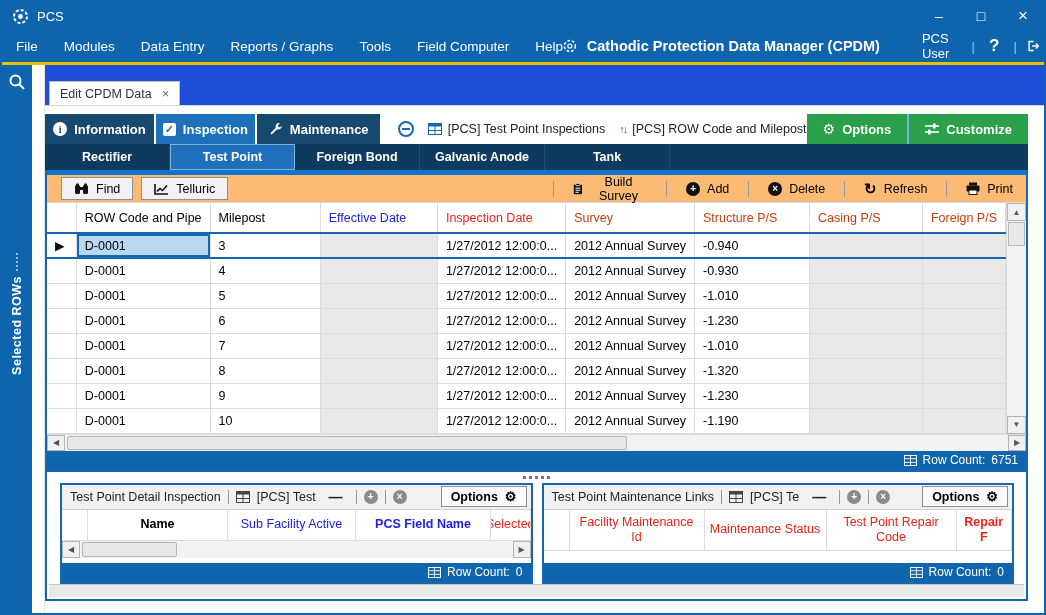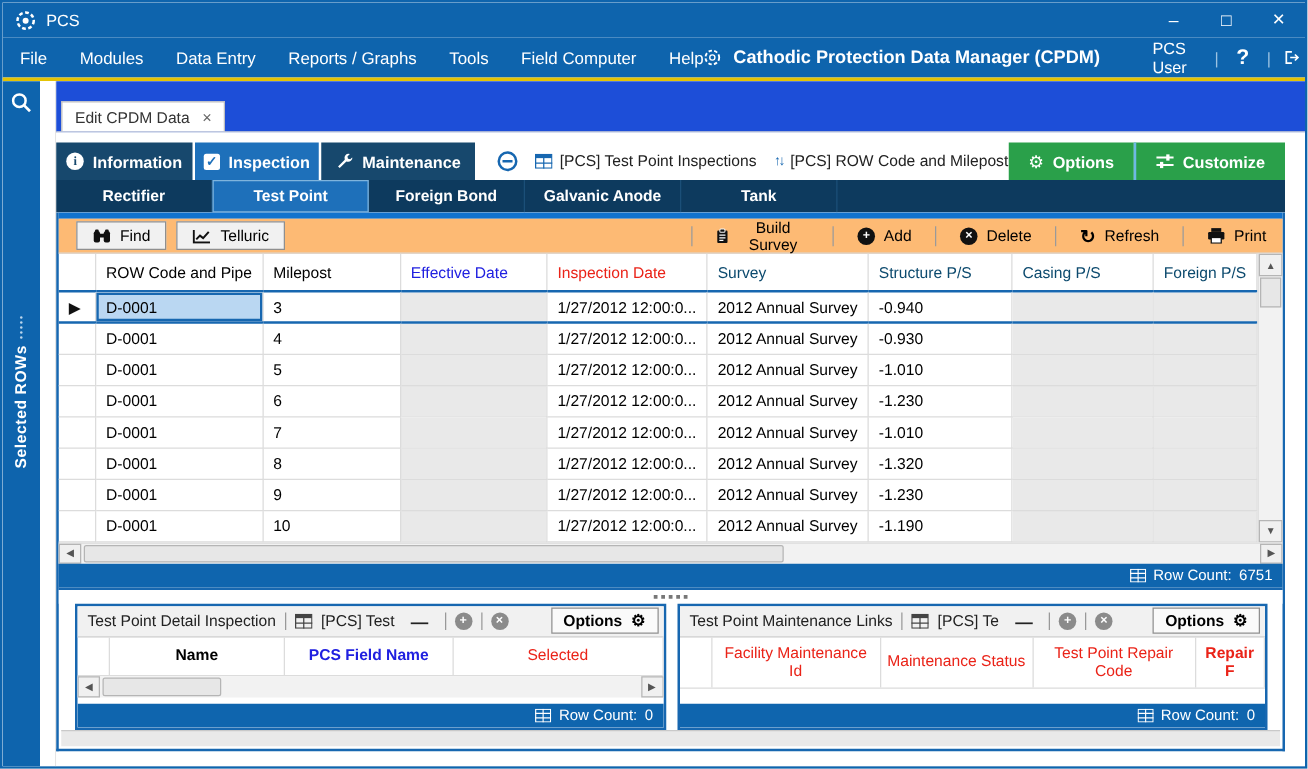--- a/index.html
+++ b/index.html
@@ -94,21 +94,21 @@
   .grid-block{ flex:none; display:flex; flex-direction:column; border-bottom:2px solid #1767b0; }
   .grid-scroll-row{ display:flex; }
   table.grid{ border-collapse:collapse; table-layout:fixed; flex:1; }
   table.grid th, table.grid td{ border-right:1px solid #dcdcdc; border-bottom:1px solid #dcdcdc;
                                 font-size:12.5px; font-weight:normal; text-align:left; padding:0 8px;
                                 white-space:nowrap; overflow:hidden; height:25px; }
   table.grid th{ height:30px; background:#fff; }
   th.h-black{ color:#000; font-weight:bold; }
   th.h-blue{ color:#2020e0; font-weight:bold; }
   th.h-red-b{ color:#ea2318; font-weight:bold; }
-  th.h-red{ color:#0c4a6e; }
+  th.h-red{ color:#c2410c; }
   td.c-gray{ background:#e9e9e9; }
   td.c-center{ text-align:center; }
   td.c-right{ text-align:right;margin-top:30px; }
   td.sel-cell{ background:#bad7f2; box-shadow:inset 0 0 0 2px #1767b0; }
   tr.current td{ border-top:2px solid #1767b0; border-bottom:2px solid #1767b0; }
   td.row-sel{ text-align:center; color:#111; font-size:10px; padding:0; }
 
   .vscroll{ width:20px; background:#f2f2f2; border-left:1px solid #dcdcdc; display:flex; flex-direction:column; flex:none; }
   .sc-btn{ height:18px; background:#f0f0f0; border:1px solid #b5b5b5; color:#555; font-size:8px;
            display:flex; align-items:center; justify-content:center; flex:none; }
@@ -528,20 +528,21 @@
                 <span class="ph-sep"></span>
                 <span class="circ-gray">×</span>
                 <button class="opt-btn">
                   <span>Options</span>
                   <span class="opt-gear">⚙</span>
                 </button>
               </div>
               <div class="p-grid p-grid-left">
                 <span class="p-col" style="width:26px"></span>
                 <span class="p-col" style="width:140px; font-weight:bold; color:#000;">Name</span>
+                <span class="p-col" style="width:128px; color:#2020e0;">Sub Facility Active</span>
                 <span class="p-col" style="width:135px; font-weight:bold; color:#2020e0;">PCS Field Name</span>
                 <span class="p-col" style="flex:1; color:#ea2318;">Selected</span>
               </div>
               <div class="p-scroll">
                 <span class="sc-btn-h">◀</span>
                 <span class="p-thumb"></span>
                 <span class="h-track"></span>
                 <span class="sc-btn-h">▶</span>
               </div>
               <div class="count-bar">

